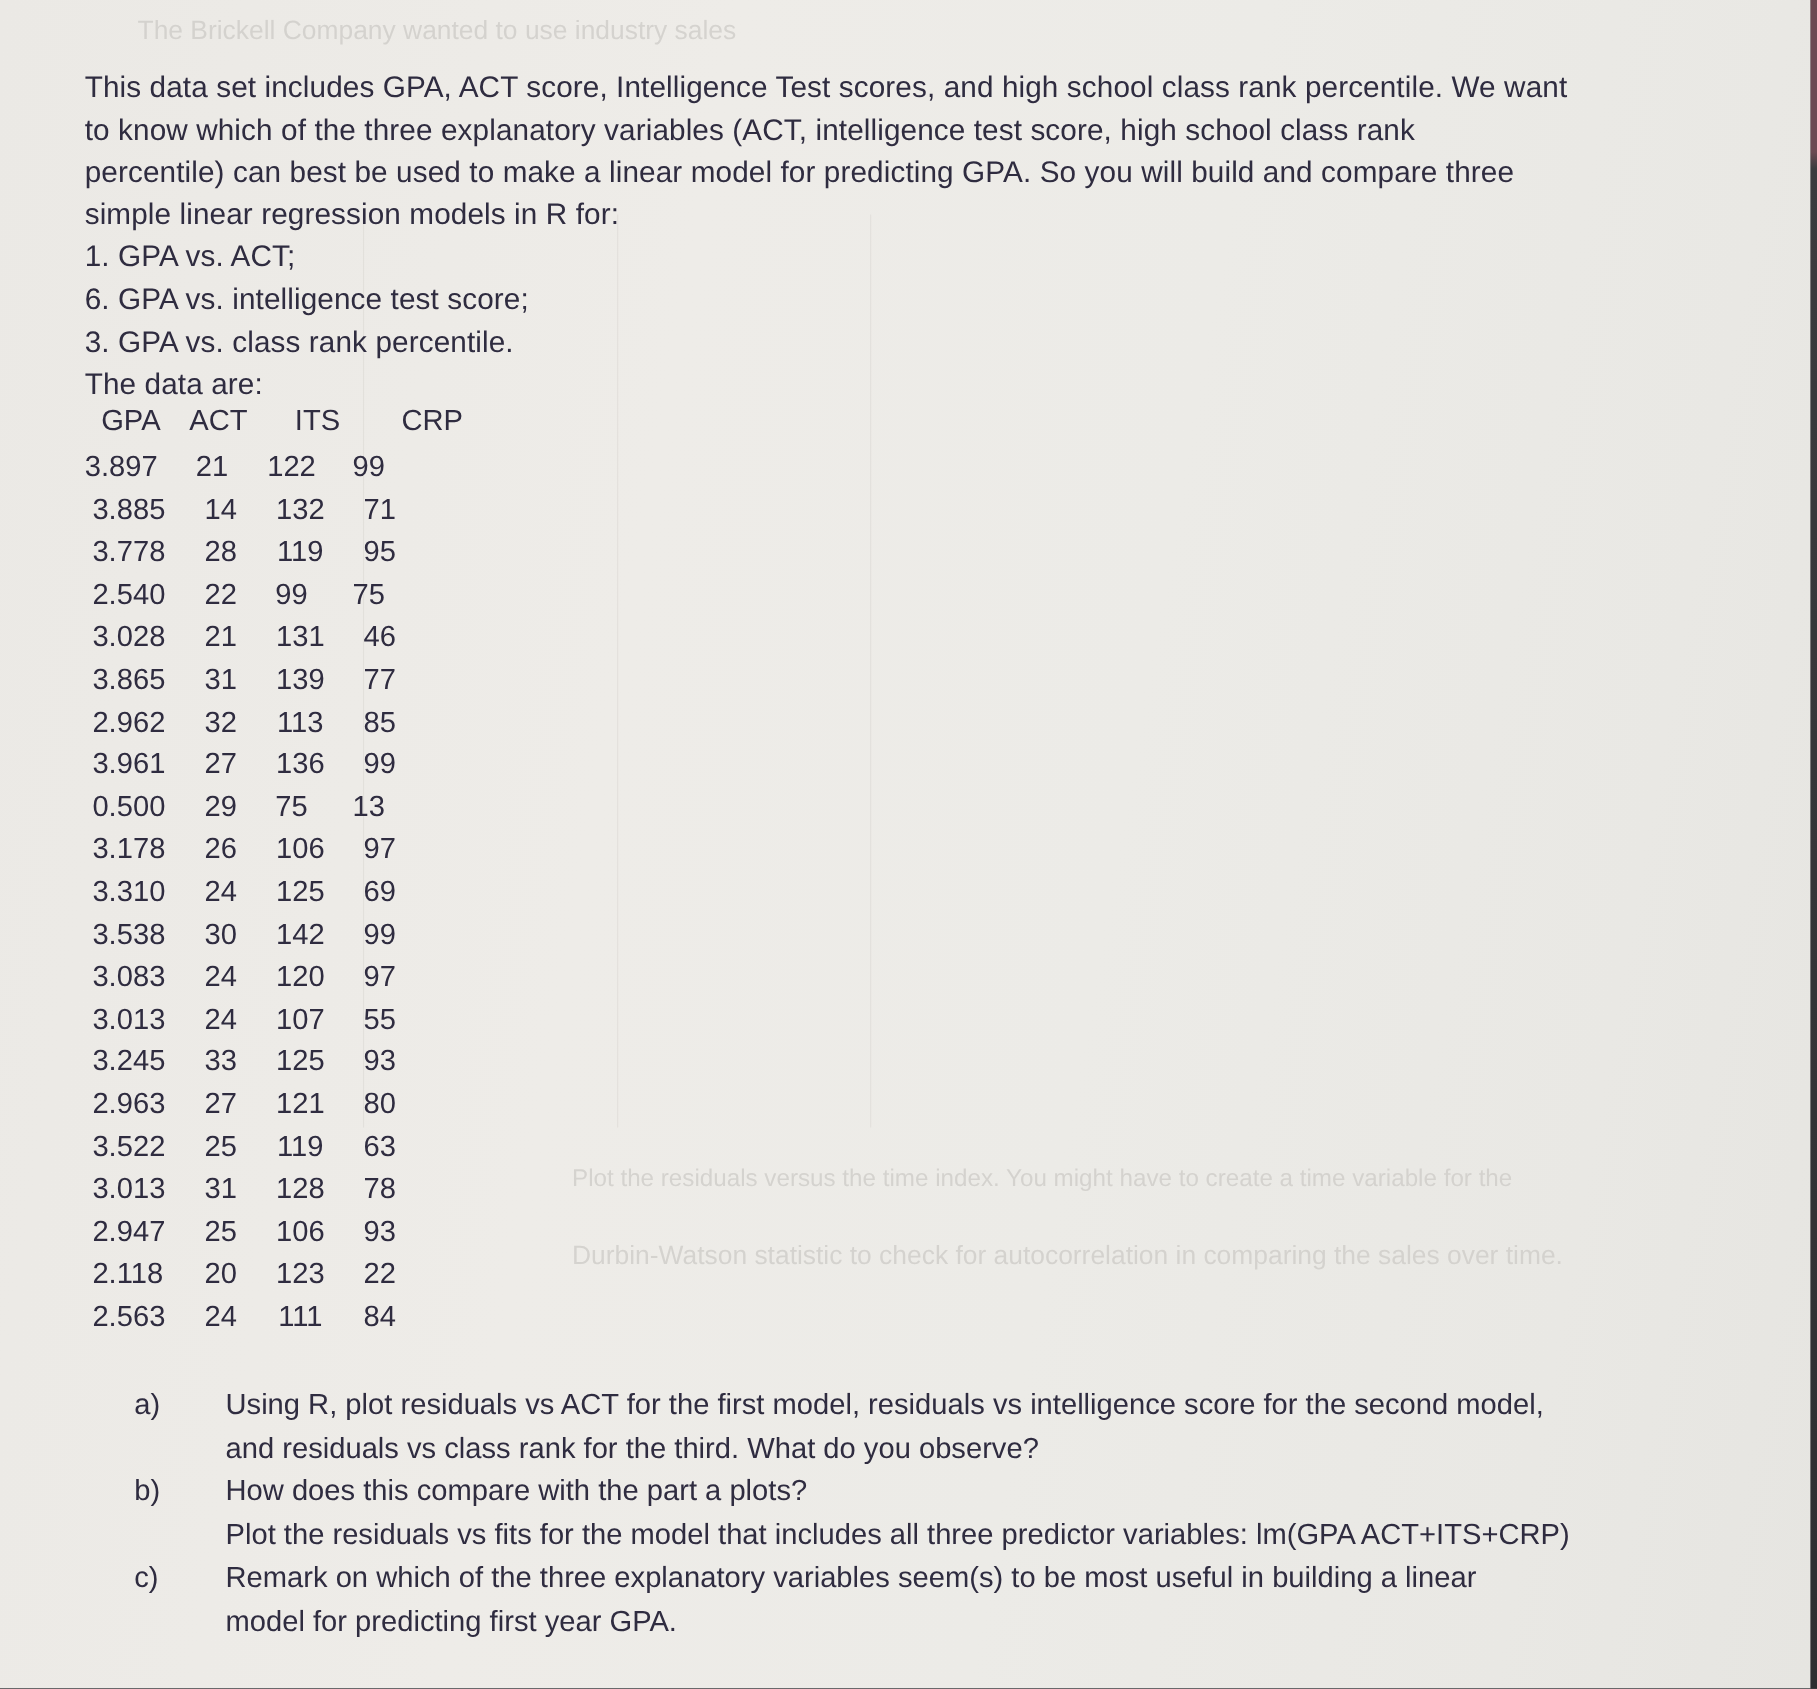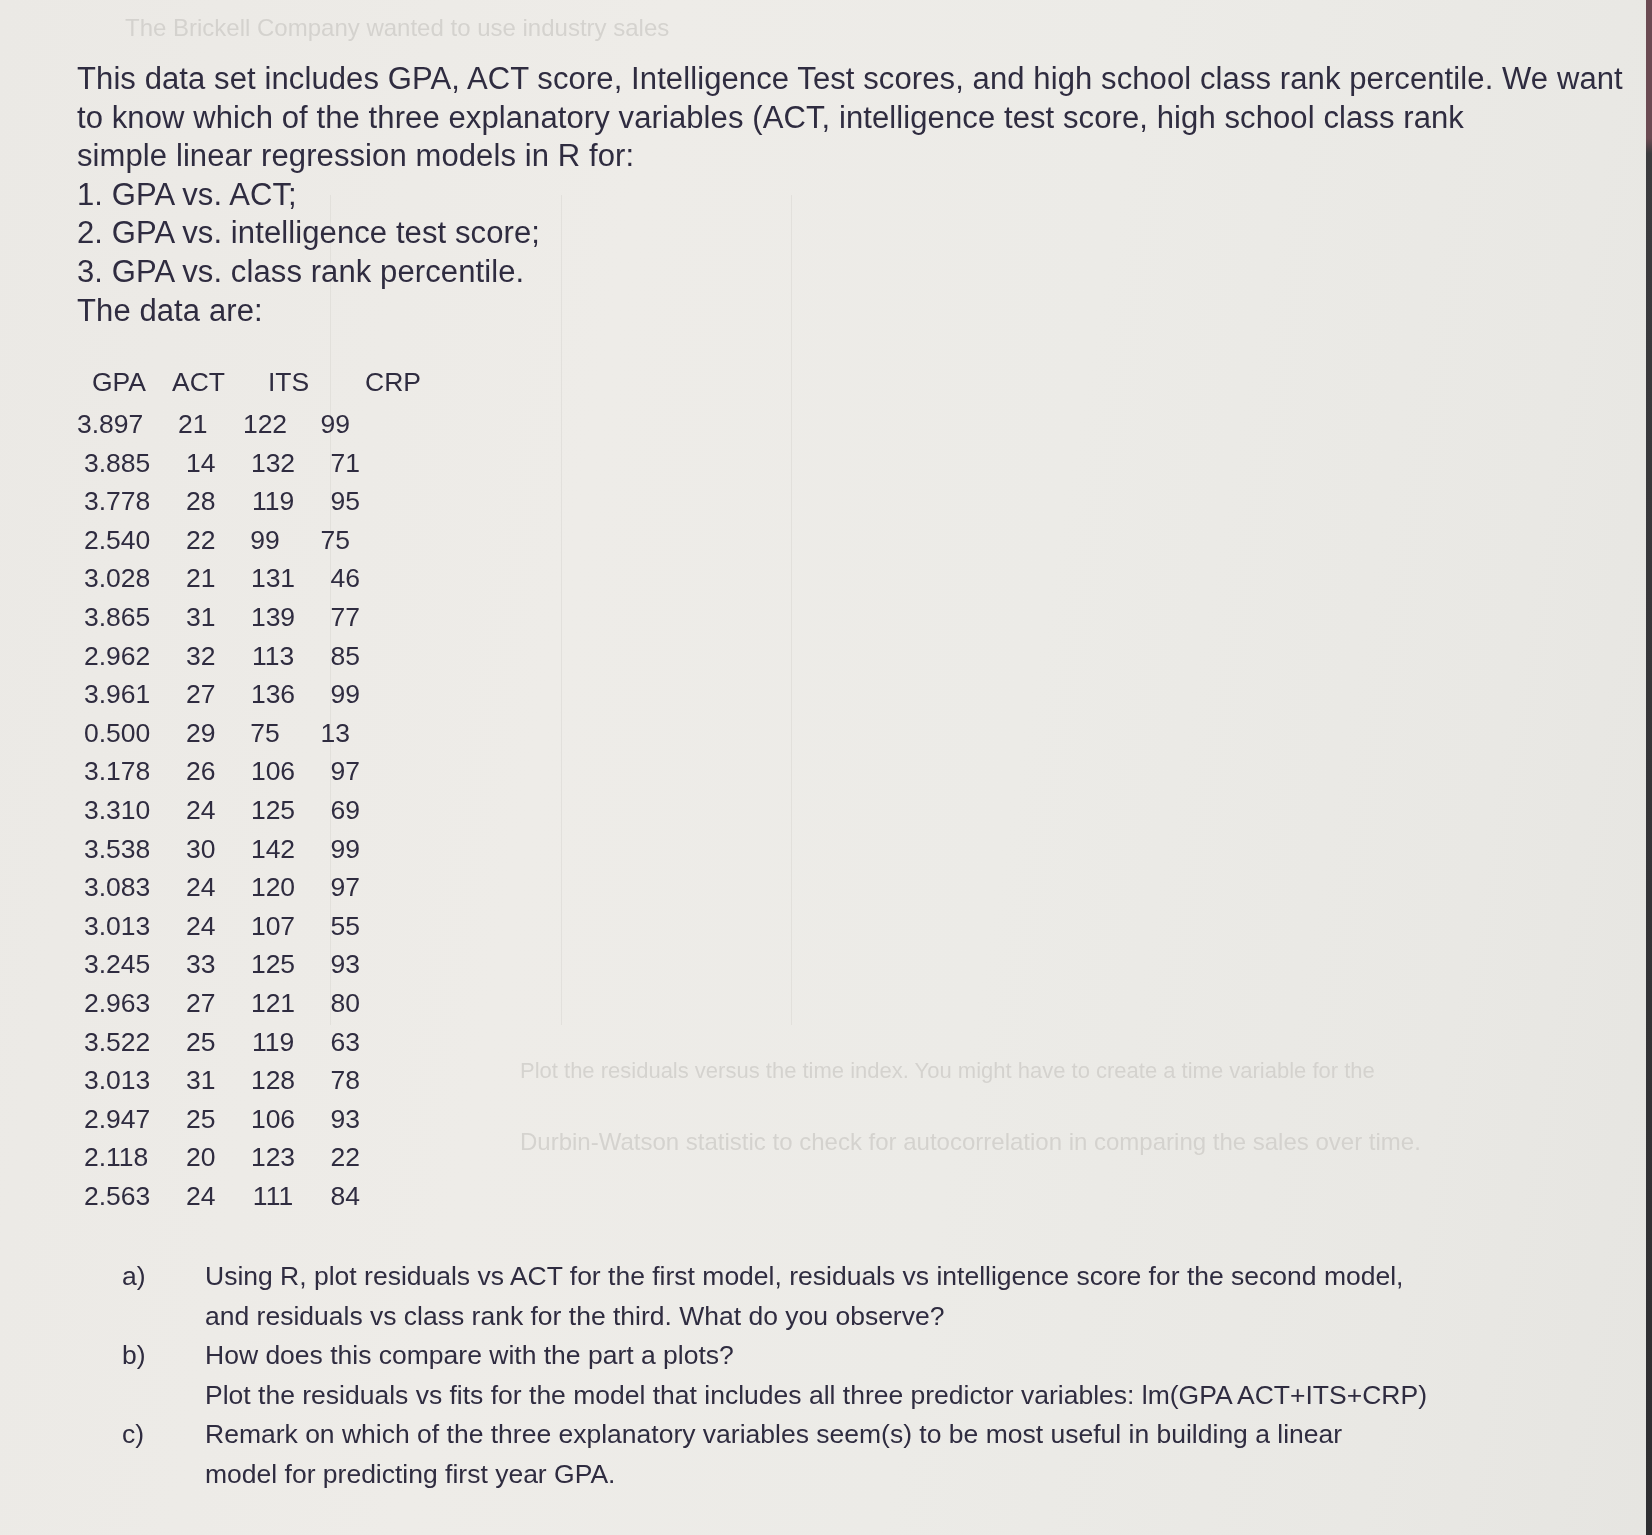--- a/index.html
+++ b/index.html
@@ -51,21 +51,21 @@
     .bleed-table .col {
       position: absolute;
       top: 0;
       width: 1px;
       height: 100%;
       background: #dedcd7;
     }
     .text {
       position: absolute;
       color: #2f2c40;
-      font-size: 31px;
+      font-size: 27px;
       line-height: 38.6px;
       letter-spacing: 0.1px;
       white-space: nowrap;
     }
     .intro { left: 77px; top: 60px; }
     .intro .line { display: block; height: 38.6px; }
     .header-row {
       position: absolute;
       top: 367px;
       left: 77px;
@@ -117,23 +117,24 @@
   <div class="bleed" style="left:520px; top:1058px; font-size:22px;">Plot the residuals versus the time index. You might have to create a time variable for the</div>
   <div class="bleed" style="left:125px; top:14px;">The Brickell Company wanted to use industry sales</div>
   <div class="bleed" style="left:520px; top:1128px; font-size:24px;">Durbin-Watson statistic to check for autocorrelation in comparing the sales over time.</div>
   <div class="bleed-table">
     <div class="col" style="left:230px;"></div>
   </div>
 
   <div class="text intro">
     <span class="line">This data set includes GPA, ACT score, Intelligence Test scores, and high school class rank percentile. We want</span>
     <span class="line">to know which of the three explanatory variables (ACT, intelligence test score, high school class rank</span>
+    <span class="line">percentile) can best be used to make a linear model for predicting GPA. So you will build and compare three</span>
     <span class="line">simple linear regression models in R for:</span>
     <span class="line">1. GPA vs. ACT;</span>
-    <span class="line">2. GPA vs. intelligence test score;</span>
+    <span class="line">6. GPA vs. intelligence test score;</span>
     <span class="line">3. GPA vs. class rank percentile.</span>
     <span class="line">The data are:</span>
   </div>
 
   <div class="header-row">
     <span style="left:15px;">GPA</span>
     <span style="left:95px;">ACT</span>
     <span style="left:191px;">ITS</span>
     <span style="left:288px;">CRP</span>
   </div>

